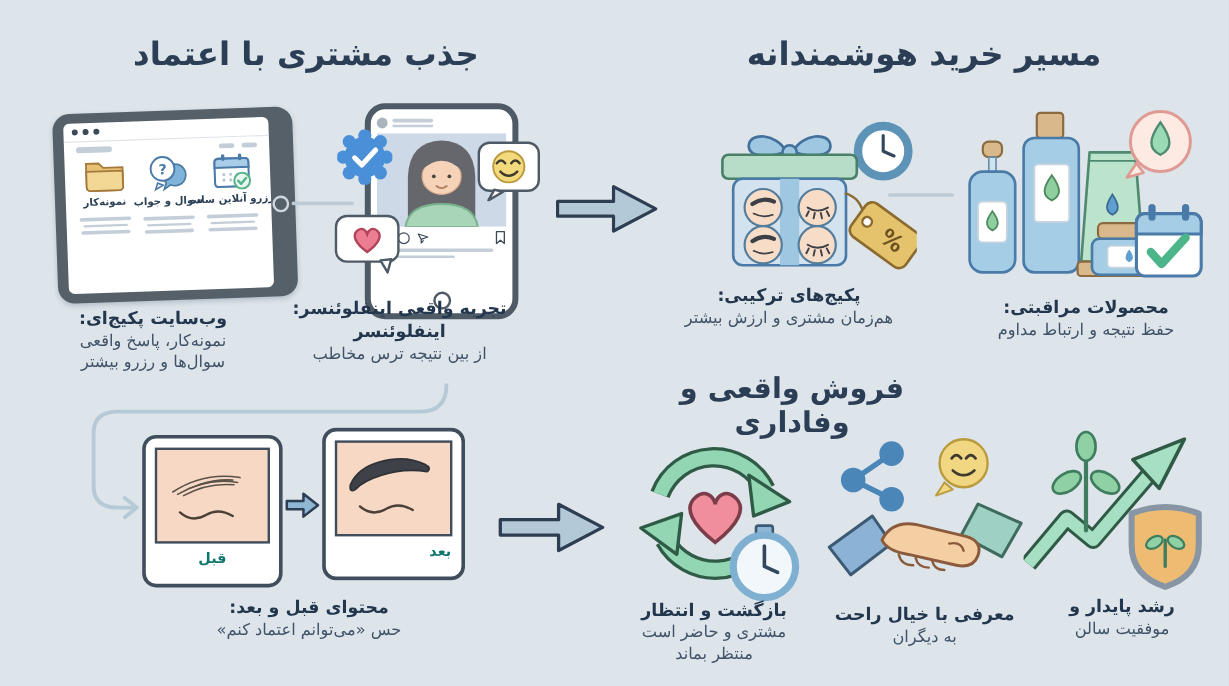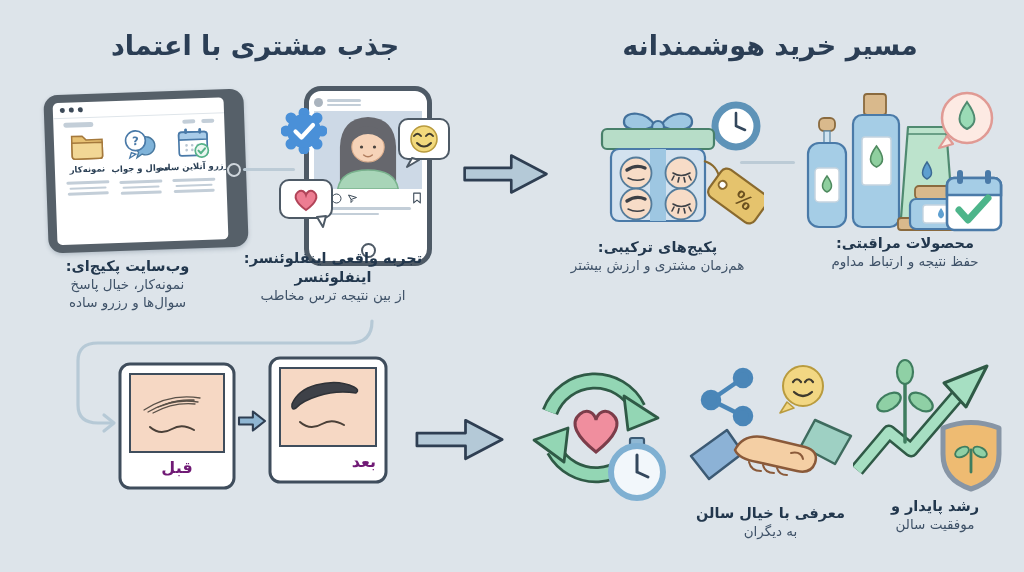--- a/index.html
+++ b/index.html
@@ -40,29 +40,30 @@
   .ig-header{display:flex;align-items:center;gap:4px;margin-bottom:3px;}
   .ig-avatar{width:9px;height:9px;border-radius:50%;background:#aab4be;}
   .ig-hlines i{display:block;height:2.5px;border-radius:2px;background:#c3ced8;width:34px;margin:2px 0;}
   .ig-actions{display:flex;align-items:center;gap:5px;margin-top:3px;}
   .ig-actions .sp{flex:1;}
   .ig-flines i{display:block;height:2.5px;border-radius:2px;background:#c3ced8;margin-top:3px;}
   .ig-flines i:nth-child(1){width:90%}.ig-flines i:nth-child(2){width:60%}
 
   .thin-line{position:absolute;height:3px;background:#bccbd6;border-radius:2px;}
 
-  .plab{font-weight:bold;color:#701a75;font-size:16px;direction:rtl;}
+  .plab{font-weight:bold;color:#0f766e;font-size:12px;direction:rtl;}
 </style>
 </head>
 <body>
 
 <div class="canvas">
 
   <div class="main-title t-big" style="left:605px;top:30px;width:330px;">مسیر خرید هوشمندانه</div>
   <div class="main-title t-big" style="left:90px;top:30px;width:330px;">جذب مشتری با اعتماد</div>
+  <div class="main-title t-mid" style="left:525px;top:310px;width:270px;">فروش واقعی و وفاداری</div>
 
   <div class="tablet">
     <div class="tablet-screen">
       <div class="dots-bar">
           <span></span>
           <span></span>
           <span></span>
         </div>
       <div class="chrome-row">
         <span class="pill"></span>
@@ -119,22 +120,22 @@
               <i></i>
             </div>
         </div>
       </div>
     </div>
     <div class="home-btn"></div>
   </div>
 
   <div class="caption" style="left:15px;top:257px;width:225px;">
     <div class="b">وب‌سایت پکیج‌ای:</div>
-    <div>نمونه‌کار، خیال پاسخ</div>
-    <div>سوال‌ها و رزرو ساده</div>
+    <div>نمونه‌کار، پاسخ واقعی</div>
+    <div>سوال‌ها و رزرو بیشتر</div>
   </div>
 
   <div class="thin-line" style="left:243px;top:168px;width:52px;"></div>
   <div class="thin-line" style="left:740px;top:161px;width:55px;"></div>
 
   <div class="phone">
     <div class="ig-card">
       <div class="ig-header">
         <span class="ig-avatar"></span>
         <span class="ig-hlines">
@@ -289,21 +290,21 @@
     </g>
     <g>
       <rect x="152" y="96" width="54" height="52" rx="7" fill="#ffffff" stroke="#4a7aa8" stroke-width="2.6"></rect>
       <path d="M152 103 a7 7 0 0 1 7 -7 h40 a7 7 0 0 1 7 7 v10 h-54 z" fill="#a5cde6" stroke="#4a7aa8" stroke-width="2.6"></path>
       <rect x="162" y="88" width="6" height="14" rx="3" fill="#4a7aa8"></rect>
         <rect x="190" y="88" width="6" height="14" rx="3" fill="#4a7aa8"></rect>
       <path d="M164 128 l9 10 l20 -22" fill="none" stroke="#4db58a" stroke-width="7" stroke-linecap="round" stroke-linejoin="round"></path>
     </g>
   </svg>
 
-  <div class="caption" style="left:795px;top:234px;width:220px;">
+  <div class="caption" style="left:795px;top:248px;width:220px;">
     <div class="b">محصولات مراقبتی:</div>
     <div>حفظ نتیجه و ارتباط مداوم</div>
   </div>
 
   <svg class="abs" style="left:60px;top:315px;" width="330" height="125" viewBox="0 0 330 125">
     <path d="M312 6 q0 22 -22 22 H 38 q-20 0 -20 18 v 44 q0 18 20 18 h 14" fill="none" stroke="#b6c9d6" stroke-width="3.2" stroke-linecap="round"></path>
     <path d="M44 100 l10 8 -10 8" fill="none" stroke="#b6c9d6" stroke-width="3.2" stroke-linecap="round" stroke-linejoin="round"></path>
   </svg>
 
   <svg class="abs" style="left:118px;top:362px;" width="118" height="128" viewBox="0 0 118 128">
@@ -326,20 +327,24 @@
   </svg>
 
   <svg class="abs" style="left:268px;top:356px;" width="120" height="128" viewBox="0 0 120 128">
     <rect x="2" y="2" width="116" height="124" rx="10" fill="#ffffff" stroke="#3f4d5c" stroke-width="3"></rect>
     <rect x="12" y="12" width="96" height="78" fill="#f6d8c4" stroke="#3f4d5c" stroke-width="2"></rect>
     <path d="M24 48 q6 -14 24 -19 q22 -6 38 2 q6 3 2 6 q-20 -3 -38 3 q-16 5 -22 12 q-5 3 -4 -4 z" fill="#3e4148" stroke="#2f3237" stroke-width="1.5"></path>
     <path d="M32 66 q10 9 22 2 q10 -6 22 1" fill="none" stroke="#4a4038" stroke-width="2" stroke-linecap="round"></path>
   </svg>
   <div class="plab abs" style="left:280px;top:452px;width:96px;text-align:right;">بعد</div>
 
+  <div class="caption" style="left:140px;top:498px;width:235px;">
+    <div class="b">محتوای قبل و بعد:</div>
+    <div>حس «می‌توانم اعتماد کنم»</div>
+  </div>
 
   <svg class="abs" style="left:405px;top:412px;" width="110" height="55" viewBox="0 0 100 60">
     <path d="M3 23 H56 V9 L96 30 L56 51 V37 H3 z" fill="#b4c9d7" stroke="#2e3e52" stroke-width="3" stroke-linejoin="round"></path>
   </svg>
 
   <svg class="abs" style="left:520px;top:358px;" width="160" height="150" viewBox="0 0 160 150">
     <g>
       <path d="M30 54 A48 48 0 0 1 118 50" fill="none" stroke="#2f5a46" stroke-width="17"></path>
       <path d="M30 54 A48 48 0 0 1 118 50" fill="none" stroke="#93d6b4" stroke-width="11.5"></path>
       <polygon points="138,60 104,38 108,72" fill="#93d6b4" stroke="#2f5a46" stroke-width="2.8" stroke-linejoin="round"></polygon>
@@ -348,20 +353,25 @@
       <polygon points="14,82 48,70 44,104" fill="#93d6b4" stroke="#2f5a46" stroke-width="2.8" stroke-linejoin="round"></polygon>
     </g>
     <path d="M76 94 c-19 -15 -27 -29 -16 -38 c7.5 -6 14.5 -1 16 6 c1.5 -7 8.5 -12 16 -6 c11 9 3 23 -16 38 z" fill="#f08e9e" stroke="#7c3d4a" stroke-width="3"></path>
     <g>
       <rect x="110" y="80" width="14" height="9" rx="2" fill="#8fb8d4" stroke="#3c5a74" stroke-width="2.2"></rect>
       <circle cx="117" cy="114" r="26" fill="#f2f7fb" stroke="#7fb0d2" stroke-width="6"></circle>
       <path d="M117 114 V97 M117 114 l11 5" fill="none" stroke="#33475c" stroke-width="3" stroke-linecap="round"></path>
     </g>
   </svg>
 
+  <div class="caption" style="left:500px;top:500px;width:190px;">
+    <div class="b">بازگشت و انتظار</div>
+    <div>مشتری و حاضر است</div>
+    <div>منتظر بماند</div>
+  </div>
 
   <svg class="abs" style="left:683px;top:358px;" width="175" height="150" viewBox="0 0 175 150">
     <g stroke="#4a86b8" stroke-width="4.5">
       <path d="M28 42 L60 20 M28 42 L60 58" fill="none"></path>
       <circle cx="28" cy="42" r="8" fill="#4a86b8"></circle>
         <circle cx="60" cy="20" r="8" fill="#4a86b8"></circle>
         <circle cx="60" cy="58" r="8" fill="#4a86b8"></circle>
     </g>
     <g>
       <circle cx="120" cy="28" r="20" fill="#f2d783" stroke="#b99b3e" stroke-width="2"></circle>
@@ -374,21 +384,21 @@
       <polygon points="168,78 132,62 118,88 152,106" fill="#9ed0c3" stroke="#3e6b5e" stroke-width="2.5" stroke-linejoin="round"></polygon>
       <path d="M52 92 q8 -16 28 -13 l42 10 q14 4 10 16 q-4 11 -18 8 l-40 -9 q-18 -3 -22 -12 z" fill="#f4cfa4" stroke="#8a5a3a" stroke-width="2.5" stroke-linejoin="round"></path>
       <g fill="none" stroke="#8a5a3a" stroke-width="2" stroke-linecap="round">
         <path d="M66 104 q2 9 12 9 M80 107 q2 8 11 8 M94 110 q2 7 10 7"></path>
         <path d="M108 95 q10 -2 12 6"></path>
       </g>
     </g>
   </svg>
 
   <div class="caption" style="left:683px;top:504px;width:175px;">
-    <div class="b">معرفی با خیال سالن</div>
+    <div class="b">معرفی با خیال راحت</div>
     <div>به دیگران</div>
   </div>
 
   <svg class="abs" style="left:853px;top:350px;" width="160" height="150" viewBox="0 0 160 150">
     <g>
       <path d="M4 120 L36 82 L58 100 L106 44" fill="none" stroke="#2f5a46" stroke-width="15" stroke-linejoin="round"></path>
       <path d="M4 120 L36 82 L58 100 L106 44" fill="none" stroke="#a6dfc2" stroke-width="10" stroke-linejoin="round"></path>
       <polygon points="134,16 91,33 113,57" fill="#a6dfc2" stroke="#2f5a46" stroke-width="3" stroke-linejoin="round"></polygon>
     </g>
     <g>

